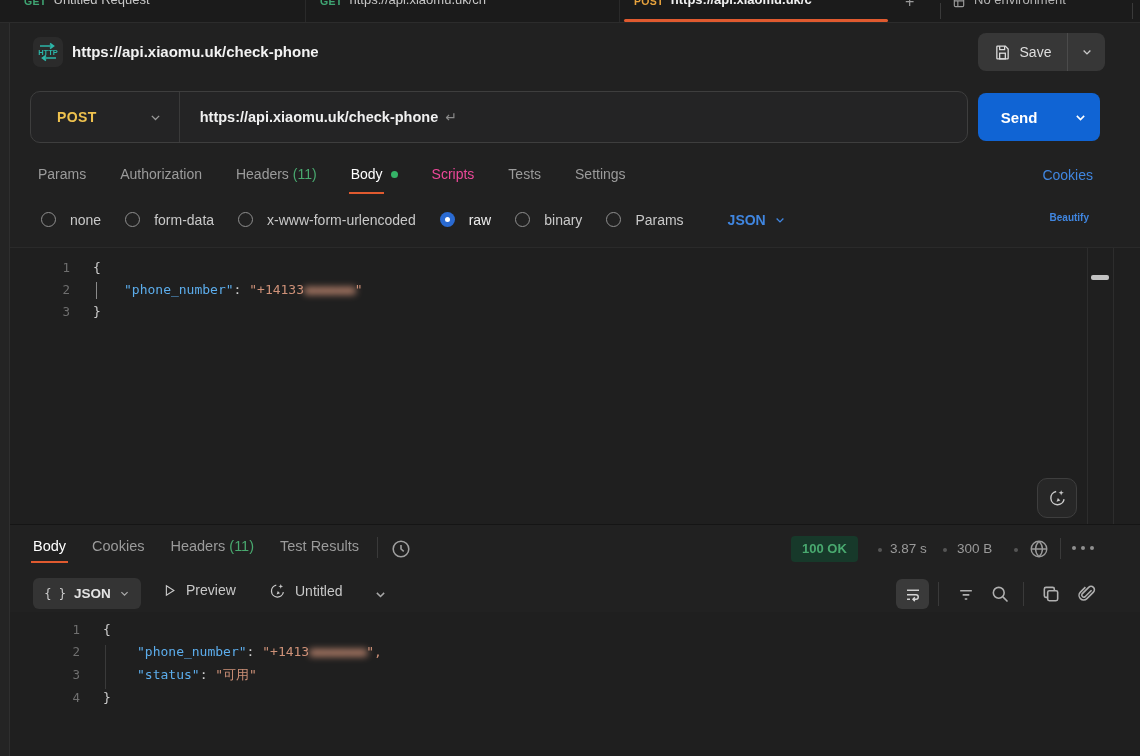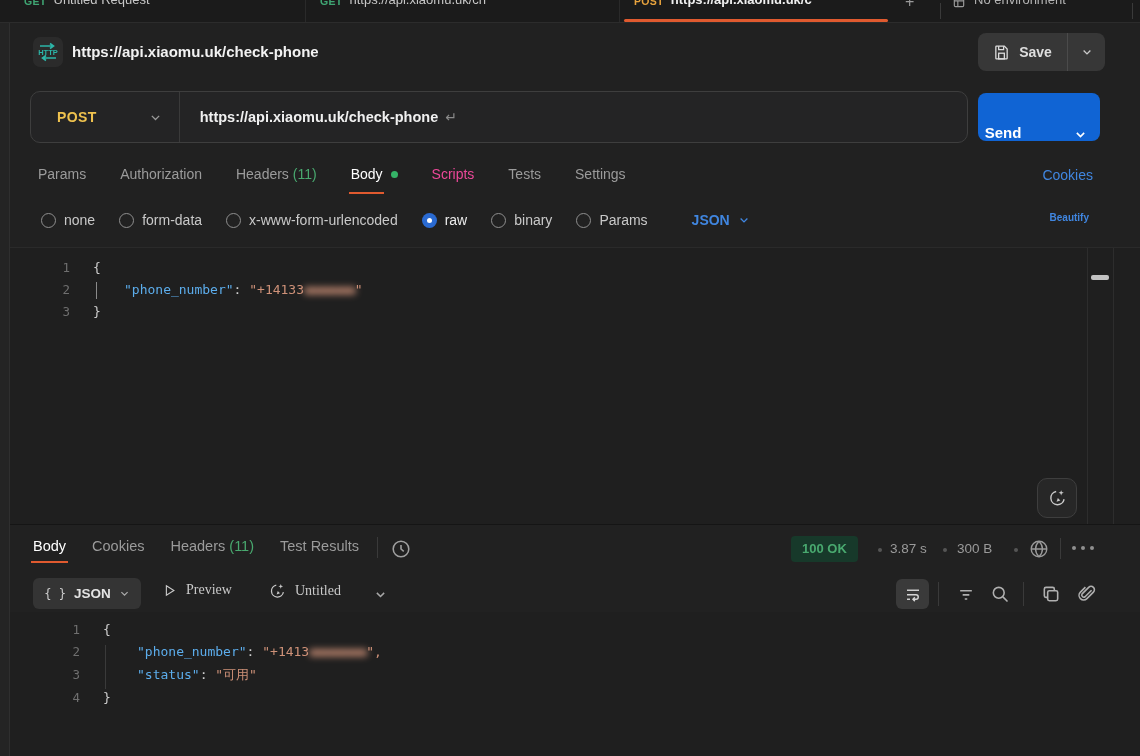--- a/index.html
+++ b/index.html
@@ -28,54 +28,54 @@
   .left-rail{position:absolute;left:0;top:23px;bottom:0;width:9px;background:#242424;
              border-right:1px solid #2f2f2f;}
 
   
   .http-badge{left:33px;top:37px;width:30px;height:30px;background:#2b2b2b;border-radius:7px;
               display:flex;align-items:center;justify-content:center;color:#2cb5a8;}
   .req-title{left:72px;top:43px;font-size:15px;font-weight:700;color:#f2f2f2;}
   .save-btn{left:978px;top:33px;width:127px;height:38px;background:#373737;border-radius:8px;
             display:flex;align-items:stretch;color:#dedede;}
   .save-main{flex:1;display:flex;align-items:center;justify-content:center;gap:9px;
-             font-size:14px;font-weight:700;}
+             font-size:14px;font-weight:400;}
   .btn-divider{width:1px;background:#4b4b4b;margin:0;}
   .save-caret{width:37px;display:flex;align-items:center;justify-content:center;color:#c9c9c9;}
 
   
   .urlbox{left:30px;top:91px;width:938px;height:52px;box-sizing:border-box;background:#242425;
           border:1px solid #3e3e3e;border-radius:10px;display:flex;align-items:center;}
   .method-label{margin-left:26px;font-size:14px;font-weight:700;letter-spacing:.4px;color:#efc24e;}
   .method-caret{margin-left:52px;color:#9a9a9a;}
   .url-divider{width:1px;height:100%;background:#3a3a3a;margin-left:17px;}
   .url-text{margin-left:20px;font-size:14.5px;font-weight:600;color:#f0f0f0;}
   .return-glyph{margin-left:7px;font-size:14px;color:#8a8a8a;font-weight:400;}
   .send-btn{left:978px;top:93px;width:122px;height:48px;background:#1064d4;border-radius:8px;
-            display:flex;align-items:flex-end;color:#fff;gap:16px;}
+            display:flex;align-items:center;color:#fff;}
   .send-main{flex:1;display:flex;align-items:center;justify-content:center;
              font-size:15px;font-weight:700;}
   .send-divider{width:1px;background:rgba(0,0,0,.3);}
   .send-caret{width:39px;display:flex;align-items:center;justify-content:center;}
 
   
   .req-tabs{left:30px;top:166px;display:flex;gap:34px;padding-left:8px;font-size:14px;}
   .rtab{color:#9b9b9b;position:relative;white-space:nowrap;}
   .rtab.bright{color:#ec4899;}
   .rtab.active{color:#fff;}
   .rtab.active::after{content:"";position:absolute;left:-2px;right:14px;bottom:-12px;height:2px;
         background:#e05a2f;}
   .count-green{color:#49a96f;}
   .green-dot{display:inline-block;width:7px;height:7px;border-radius:50%;background:#35b367;
              margin-left:8px;vertical-align:1px;}
   .cookies-link{right:47px;top:167px;font-size:14px;font-weight:500;color:#4086e0;}
 
   
   .radio-row{left:41px;top:210px;display:flex;align-items:center;gap:24px;height:20px;}
-  .radio-opt{display:flex;align-items:center;gap:8px;font-size:14px;color:#c9c9c9;}
+  .radio-opt{display:flex;align-items:flex-start;gap:14px;font-size:14px;color:#c9c9c9;}
   .rcircle{width:15px;height:15px;border-radius:50%;border:1.5px solid #8f8f8f;box-sizing:border-box;}
   .radio-opt.sel .rcircle{border:none;background:#2a6ad1;position:relative;}
   .radio-opt.sel .rcircle::after{content:"";position:absolute;left:5px;top:5px;width:5px;height:5px;
         border-radius:50%;background:#fff;}
   .radio-opt.sel{color:#ececec;}
   .lang-select{display:flex;align-items:center;gap:8px;margin-left:20px;color:#4086e0;
                font-size:14px;font-weight:600;}
   .beautify-link{right:51px;top:212px;font-size:10px;font-weight:600;color:#4086e0;}
 
   
@@ -115,21 +115,21 @@
   .globe-icon{left:1028px;top:538px;color:#9a9a9a;}
   .resp-divider2{left:1060px;top:538px;height:21px;width:1px;background:#3a3a3a;}
   .ellipsis{left:1072px;top:546px;display:flex;gap:5px;}
   .ellipsis i{width:4px;height:4px;border-radius:50%;background:#8f8f8f;}
 
   
   .fmt-btn{left:33px;top:578px;width:108px;height:31px;background:#343434;border-radius:6px;
            display:flex;align-items:center;justify-content:center;gap:8px;}
   .fmt-glyph{font-family:"DejaVu Sans Mono",monospace;font-size:12px;color:#cdcdcd;}
   .fmt-label{font-size:13.5px;font-weight:600;color:#e3e3e3;}
-  .tool-item{top:582px;display:flex;align-items:center;gap:9px;font-size:14px;color:#c9c9c9;font-family:Liberation Serif, serif;}
+  .tool-item{top:582px;display:flex;align-items:center;gap:9px;font-size:14px;color:#c9c9c9;}
   .caret-only{left:374px;top:588px;color:#a8a8a8;}
   .icon-btn{top:584px;color:#b0b0b0;}
   .wrap-btn{left:896px;top:579px;width:33px;height:30px;background:#3a3a3a;border-radius:6px;
             display:flex;align-items:center;justify-content:center;color:#d6d6d6;}
   .tb-div{top:582px;width:1px;height:24px;background:#3a3a3a;}
 </style>
 </head>
 <body>
 
 <div class="app">

